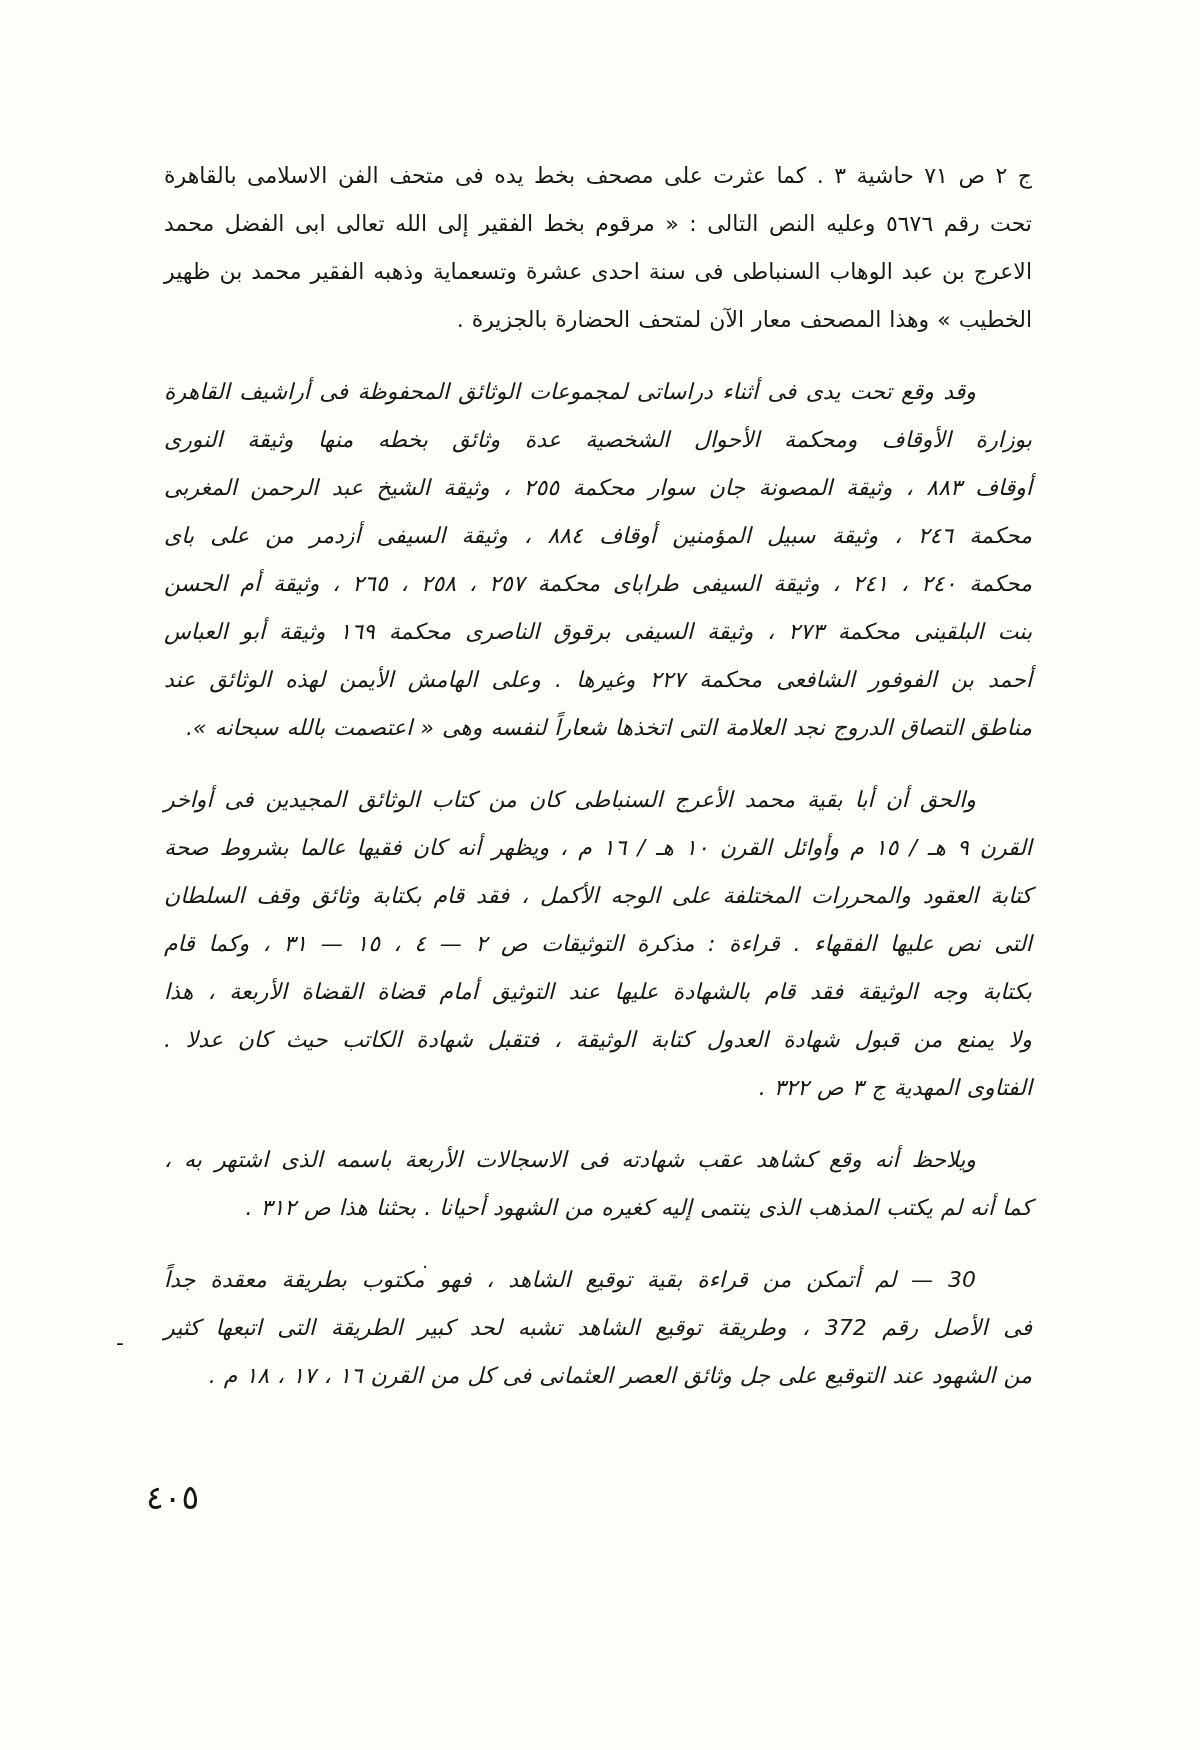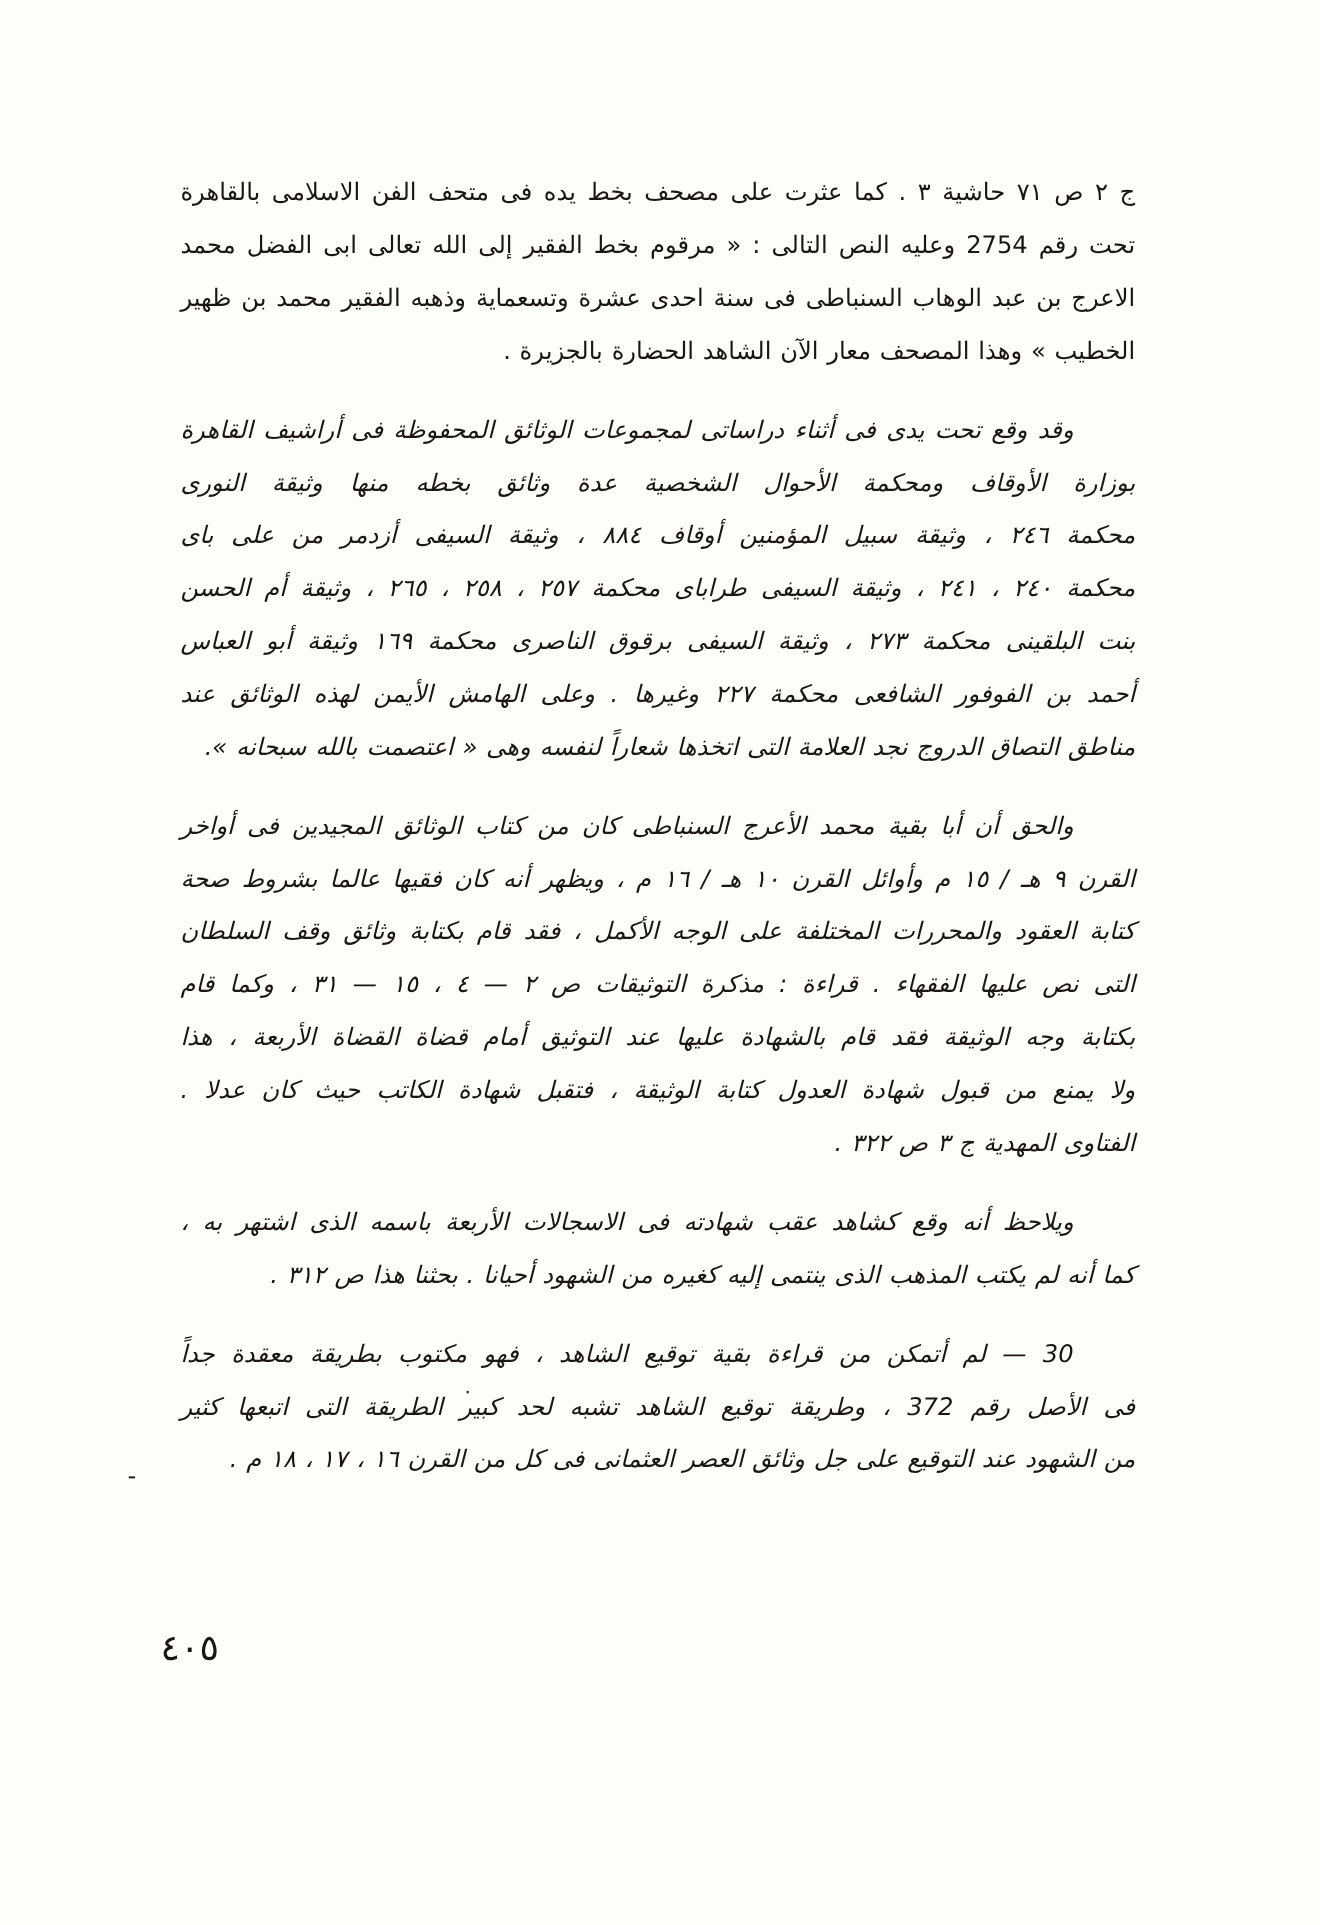--- a/index.html
+++ b/index.html
@@ -72,27 +72,28 @@
 </style>
 </head>
 <body>
 
 <div class="page">
 
   <div class="text-block">
 
   <div class="paragraph">
         <div class="line">ج ٢ ص ٧١ حاشية ٣ . كما عثرت على مصحف بخط يده فى متحف الفن الاسلامى بالقاهرة</div>
-        <div class="line">تحت رقم 2754 وعليه النص التالى : « مرقوم بخط الفقير إلى الله تعالى ابى الفضل محمد</div>
+        <div class="line">تحت رقم ٥٦٧٦ وعليه النص التالى : « مرقوم بخط الفقير إلى الله تعالى ابى الفضل محمد</div>
         <div class="line">الاعرج بن عبد الوهاب السنباطى فى سنة احدى عشرة وتسعماية وذهبه الفقير محمد بن ظهير</div>
-        <div class="line">الخطيب » وهذا المصحف معار الآن الشاهد الحضارة بالجزيرة .</div>
+        <div class="line">الخطيب » وهذا المصحف معار الآن لمتحف الحضارة بالجزيرة .</div>
       </div>
       <div class="paragraph">
         <div class="line">وقد وقع تحت يدى فى أثناء دراساتى لمجموعات الوثائق المحفوظة فى أراشيف القاهرة</div>
         <div class="line">بوزارة الأوقاف ومحكمة الأحوال الشخصية عدة وثائق بخطه منها وثيقة النورى</div>
+        <div class="line">أوقاف ٨٨٣ ، وثيقة المصونة جان سوار محكمة ٢٥٥ ، وثيقة الشيخ عبد الرحمن المغربى</div>
         <div class="line">محكمة ٢٤٦ ، وثيقة سبيل المؤمنين أوقاف ٨٨٤ ، وثيقة السيفى أزدمر من على باى</div>
         <div class="line">محكمة ٢٤٠ ، ٢٤١ ، وثيقة السيفى طراباى محكمة ٢٥٧ ، ٢٥٨ ، ٢٦٥ ، وثيقة أم الحسن</div>
         <div class="line">بنت البلقينى محكمة ٢٧٣ ، وثيقة السيفى برقوق الناصرى محكمة ١٦٩ وثيقة أبو العباس</div>
         <div class="line">أحمد بن الفوفور الشافعى محكمة ٢٢٧ وغيرها . وعلى الهامش الأيمن لهذه الوثائق عند</div>
         <div class="line">مناطق التصاق الدروج نجد العلامة التى اتخذها شعاراً لنفسه وهى « اعتصمت بالله سبحانه ».</div>
       </div>
       <div class="paragraph">
         <div class="line">والحق أن أبا بقية محمد الأعرج السنباطى كان من كتاب الوثائق المجيدين فى أواخر</div>
         <div class="line">القرن ٩ هـ / ١٥ م وأوائل القرن ١٠ هـ / ١٦ م ، ويظهر أنه كان فقيها عالما بشروط صحة</div>
         <div class="line">كتابة العقود والمحررات المختلفة على الوجه الأكمل ، فقد قام بكتابة وثائق وقف السلطان</div>

